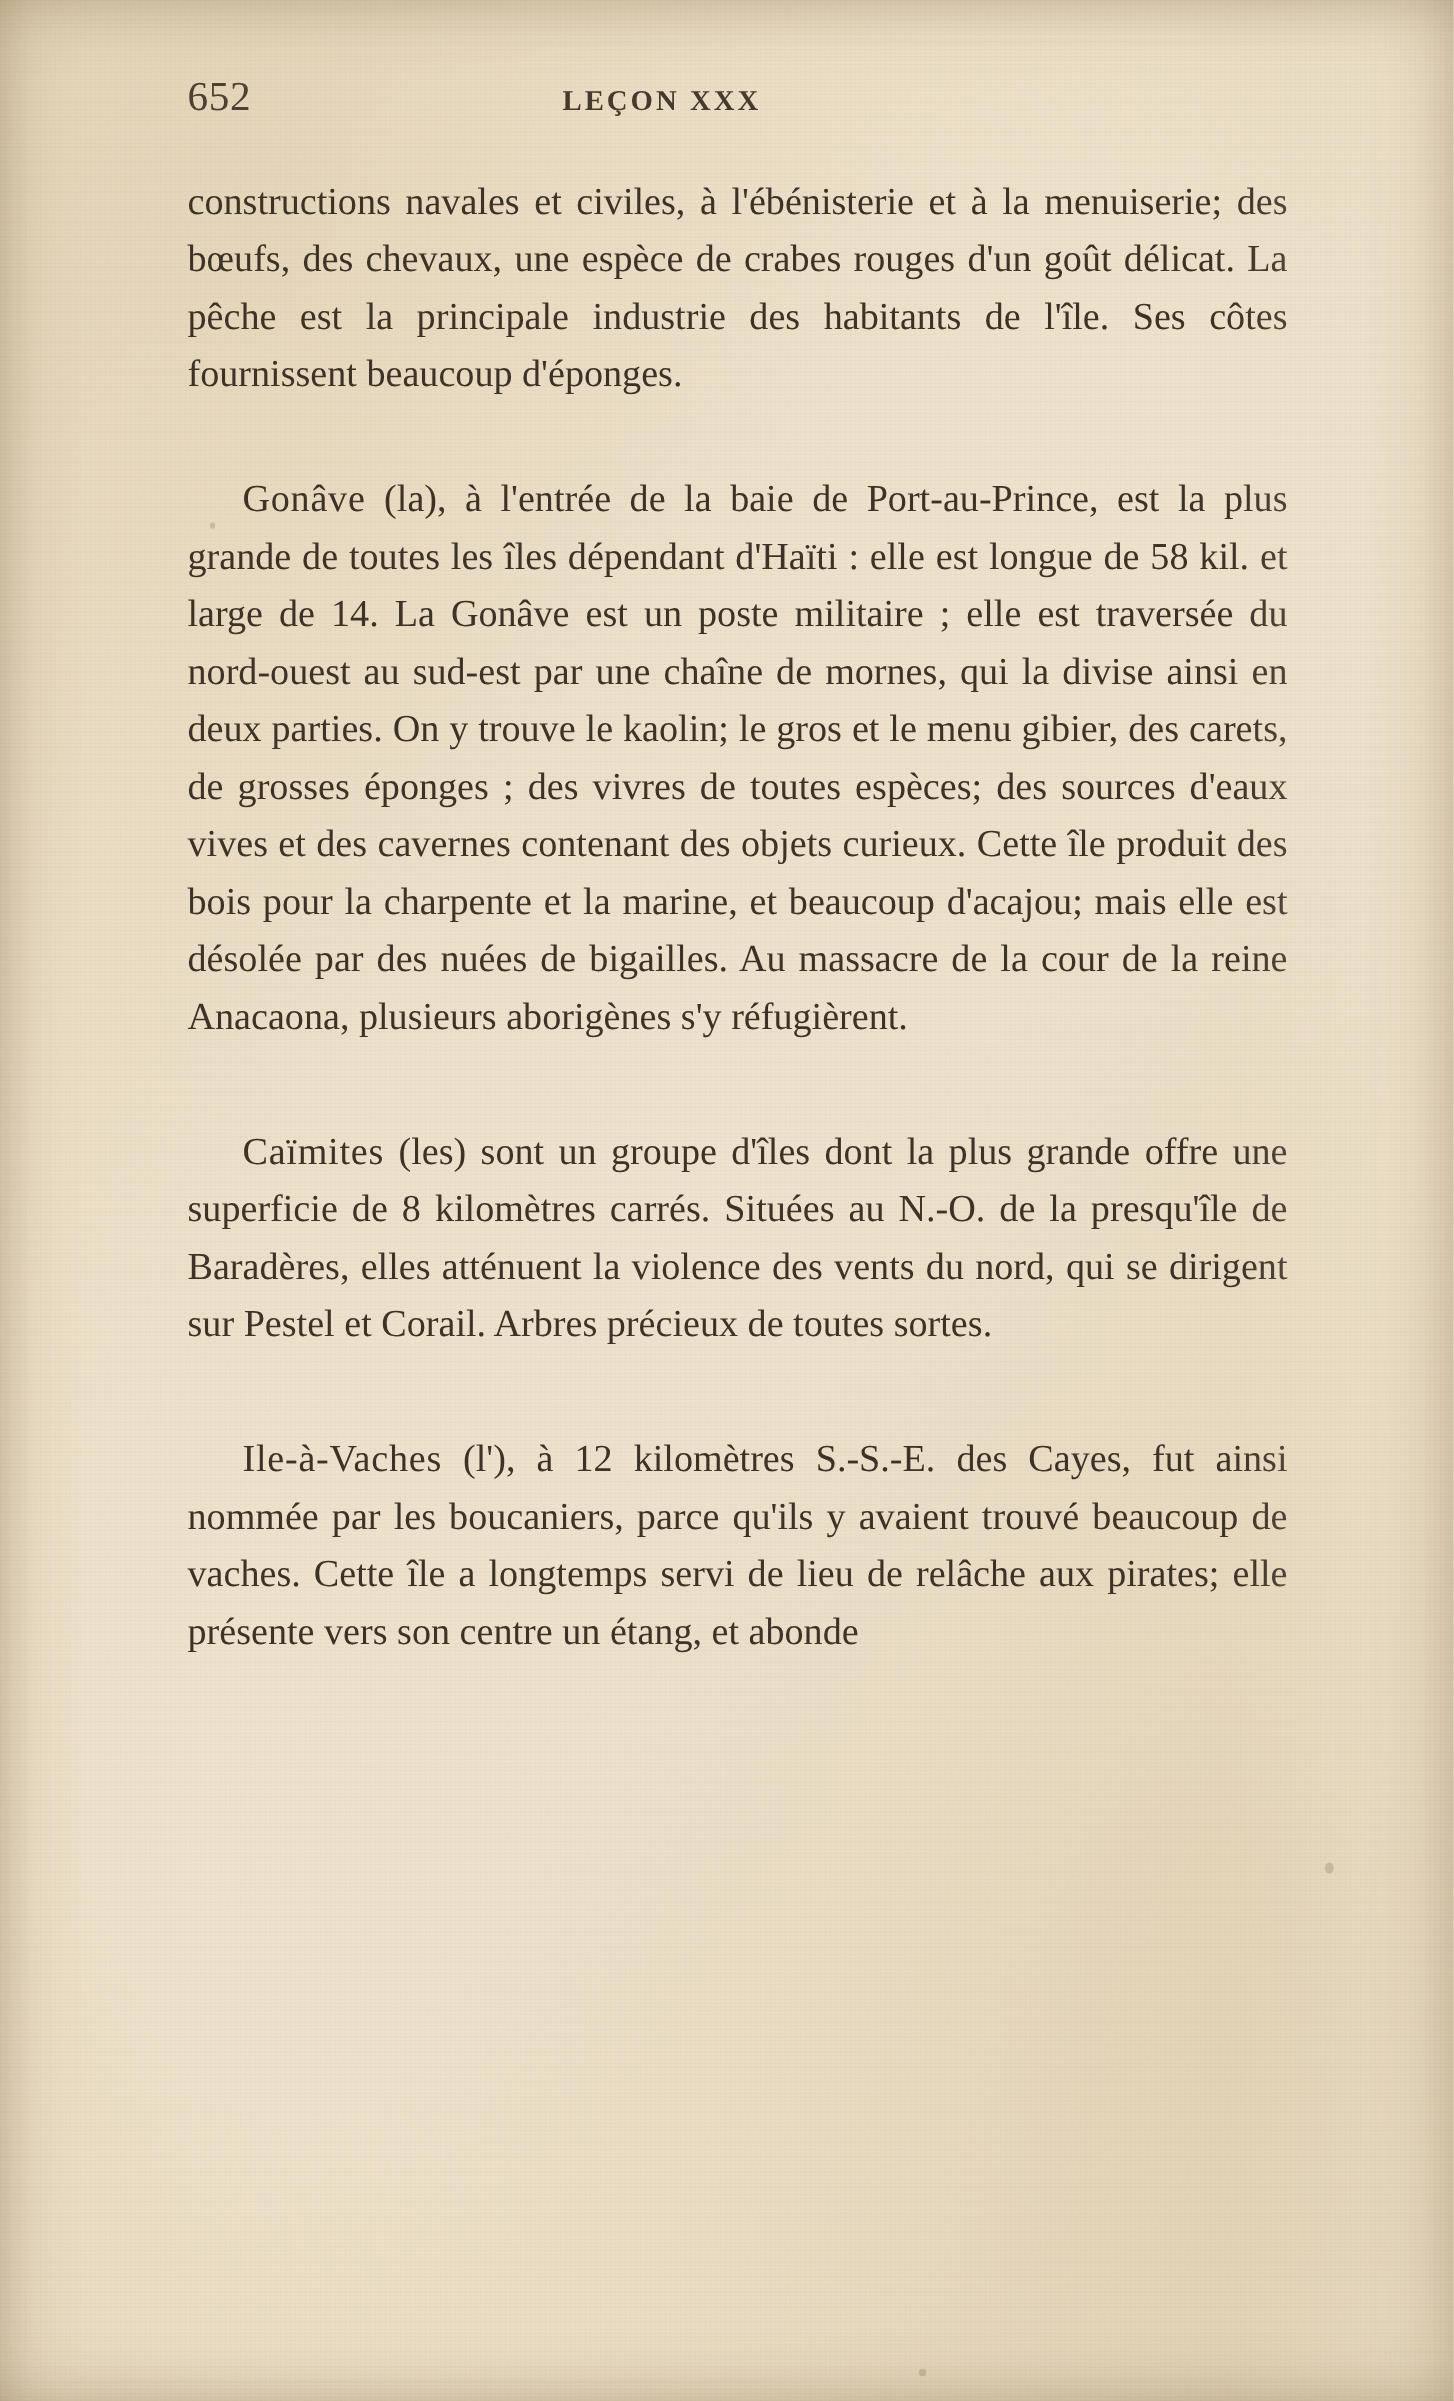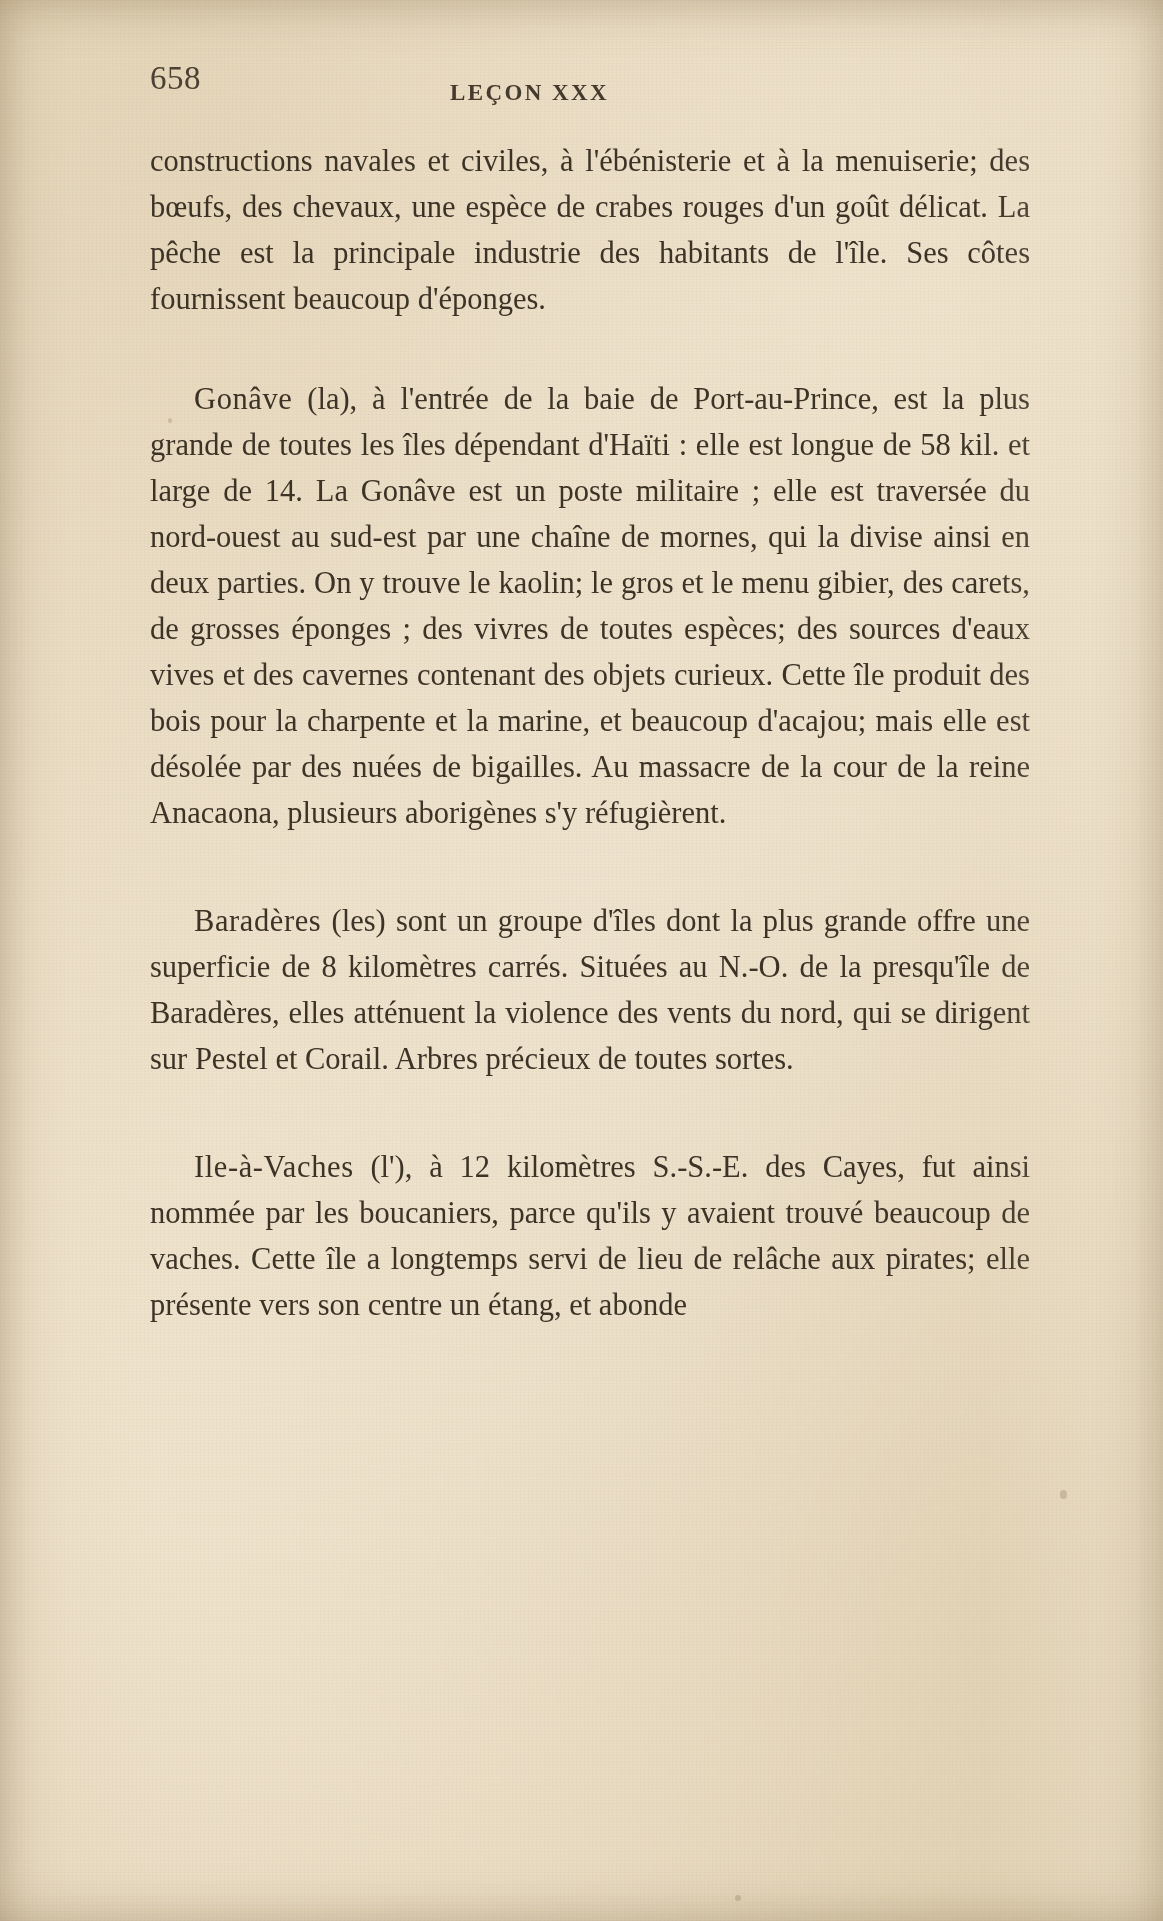--- a/index.html
+++ b/index.html
@@ -54,21 +54,21 @@
     position: absolute;
     left: 0;
     top: 0;
     font-size: 33px;
     letter-spacing: 0.5px;
     color: #4a4034;
   }
   .runtitle {
     position: absolute;
     left: 300px;
-    top: 20px;
+    top: 8px;
     font-size: 23px;
     letter-spacing: 2.4px;
     font-weight: bold;
     color: #43392c;
     font-variant: small-caps;
   }
   p.body {
     margin: 0 0 32px 0;
     font-size: 30.5px;
     line-height: 46px;
@@ -105,33 +105,33 @@
   }
 </style>
 </head>
 <body>
 
 <div class="page">
 
   <div class="content">
 
     <div class="runhead">
-      <div class="folio">658</div>
+      <div class="folio">652</div>
       <div class="runtitle">LEÇON XXX</div>
     </div>
 
     <p class="body">constructions navales et civiles, à l'ébénisterie et à la menuiserie; des bœufs, des chevaux, une espèce de crabes rouges d'un goût délicat. La pêche est la principale industrie des habitants de l'île. Ses côtes fournissent beaucoup d'éponges.</p>
 
     <div class="gap-sm"></div>
 
     <p class="body indent"><span class="entry-name">Gonâve</span><span> (la), à l'entrée de la baie de Port-au-Prince, est la plus grande de toutes les îles dépendant d'Haïti : elle est longue de 58 kil. et large de 14. La Gonâve est un poste militaire ; elle est traversée du nord-ouest au sud-est par une chaîne de mornes, qui la divise ainsi en deux parties. On y trouve le kaolin; le gros et le menu gibier, des carets, de grosses éponges ; des vivres de toutes espèces; des sources d'eaux vives et des cavernes contenant des objets curieux. Cette île produit des bois pour la charpente et la marine, et beaucoup d'acajou; mais elle est désolée par des nuées de bigailles. Au massacre de la cour de la reine Anacaona, plusieurs aborigènes s'y réfugièrent.</span></p>
 
     <div class="gap-md"></div>
 
-    <p class="body indent"><span class="entry-name">Baradères</span><span> (les) sont un groupe d'îles dont la plus grande offre une superficie de 8 kilomètres carrés. Situées au N.-O. de la presqu'île de Baradères, elles atténuent la violence des vents du nord, qui se dirigent sur Pestel et Corail. Arbres précieux de toutes sortes.</span></p>
+    <p class="body indent"><span class="entry-name">Caïmites</span><span> (les) sont un groupe d'îles dont la plus grande offre une superficie de 8 kilomètres carrés. Situées au N.-O. de la presqu'île de Baradères, elles atténuent la violence des vents du nord, qui se dirigent sur Pestel et Corail. Arbres précieux de toutes sortes.</span></p>
 
     <div class="gap-md"></div>
 
     <p class="body indent"><span class="entry-name">Ile-à-Vaches</span><span> (l'), à 12 kilomètres S.-S.-E. des Cayes, fut ainsi nommée par les boucaniers, parce qu'ils y avaient trouvé beaucoup de vaches. Cette île a longtemps servi de lieu de relâche aux pirates; elle présente vers son centre un étang, et abonde</span></p>
 
   </div>
 
   <div class="fade-right"></div>
   <div class="grain"></div>
   <div class="edge-shade"></div>

